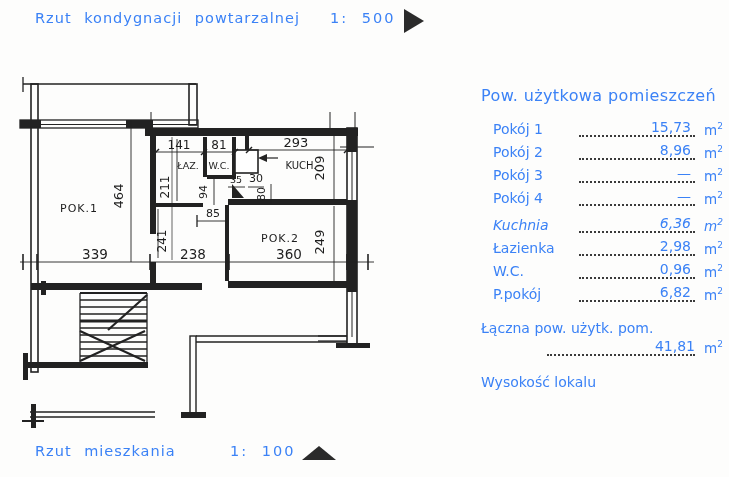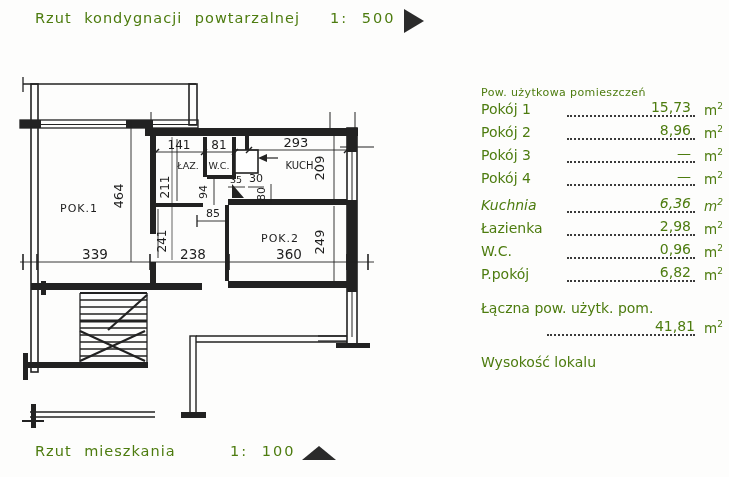--- a/index.html
+++ b/index.html
@@ -1,33 +1,33 @@
 <!DOCTYPE html>
 <html><head>
 <meta charset="utf-8">
 <style>
   html,body{margin:0;padding:0;background:#fff;}
   #page{position:relative;width:729px;height:477px;background:#fdfdfc;overflow:hidden;
-        font-family:"DejaVu Sans", sans-serif;color:#4d7c0f;}
+        font-family:"DejaVu Sans", sans-serif;color:#3b82f6;}
   
   .caption{position:absolute;font-size:14.5px;letter-spacing:1px;word-spacing:7px;white-space:nowrap;}
   #hdr{top:10px;left:35px;}
   #ftr{top:443px;left:35px;}
   .scalelbl{letter-spacing:2px;}
   #hdr .scalelbl{position:absolute;left:295px;top:0;}
   #ftr .scalelbl{position:absolute;left:195px;top:0;}
   .tri{position:absolute;}
   
   #plan{position:absolute;left:0;top:0;width:729px;height:477px;}
   #plan text{font-family:"DejaVu Sans", sans-serif;fill:#1d1d1d;}
   
   #panel{position:absolute;left:481px;top:86px;width:242px;font-size:14px;}
-  #panel .ttl{font-size:11px;letter-spacing:.4px;white-space:nowrap;}
+  #panel .ttl{font-size:16px;margin-bottom:14px;letter-spacing:.4px;white-space:nowrap;}
   .row{display:flex;align-items:flex-end;margin-bottom:5px;height:18px;}
-  .row .lbl{width:86px;flex:none;white-space:nowrap;}
+  .row .lbl{width:86px;flex:none;white-space:nowrap;margin-left:12px;}
   .row .leader{flex:1;border-bottom:2px dotted #3a3a3a;text-align:right;line-height:15px;}
   .row .val{padding:0 4px;font-size:14px;}
   .unit{width:28px;flex:none;text-align:right;font-size:13.5px;}
   .unit sup{font-size:9px;vertical-align:super;}
   .row.gap{margin-top:9px;font-style:italic;}
   .block{margin-top:18px;}
   .block .blbl{white-space:nowrap;margin-bottom:3px;}
   .block .brow{display:flex;align-items:flex-start;}
   .block .indent{width:66px;flex:none;}
   .block .leader{flex:1;border-bottom:2px dotted #3a3a3a;text-align:right;line-height:15px;}

